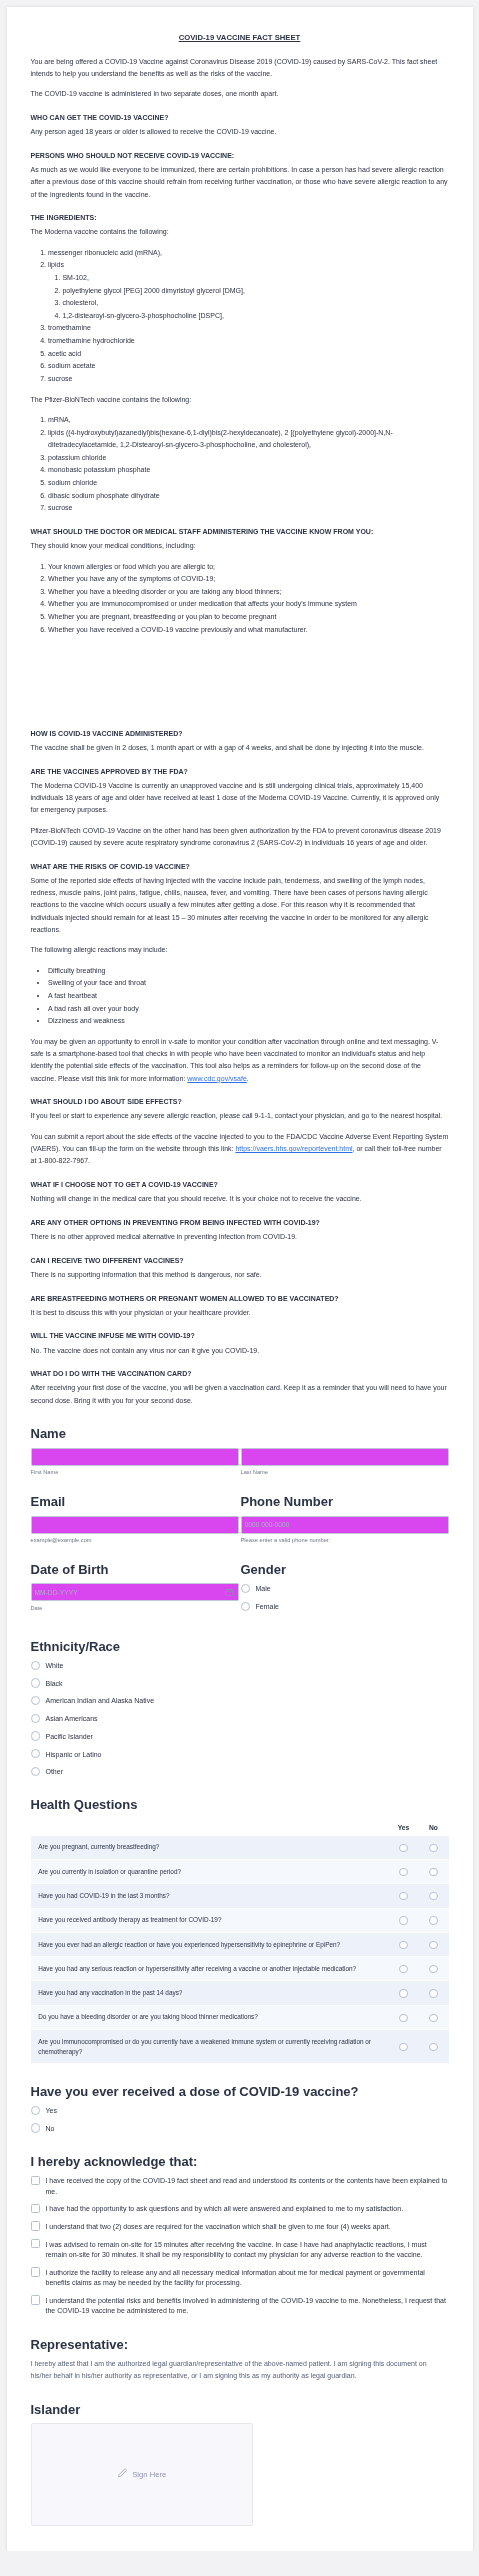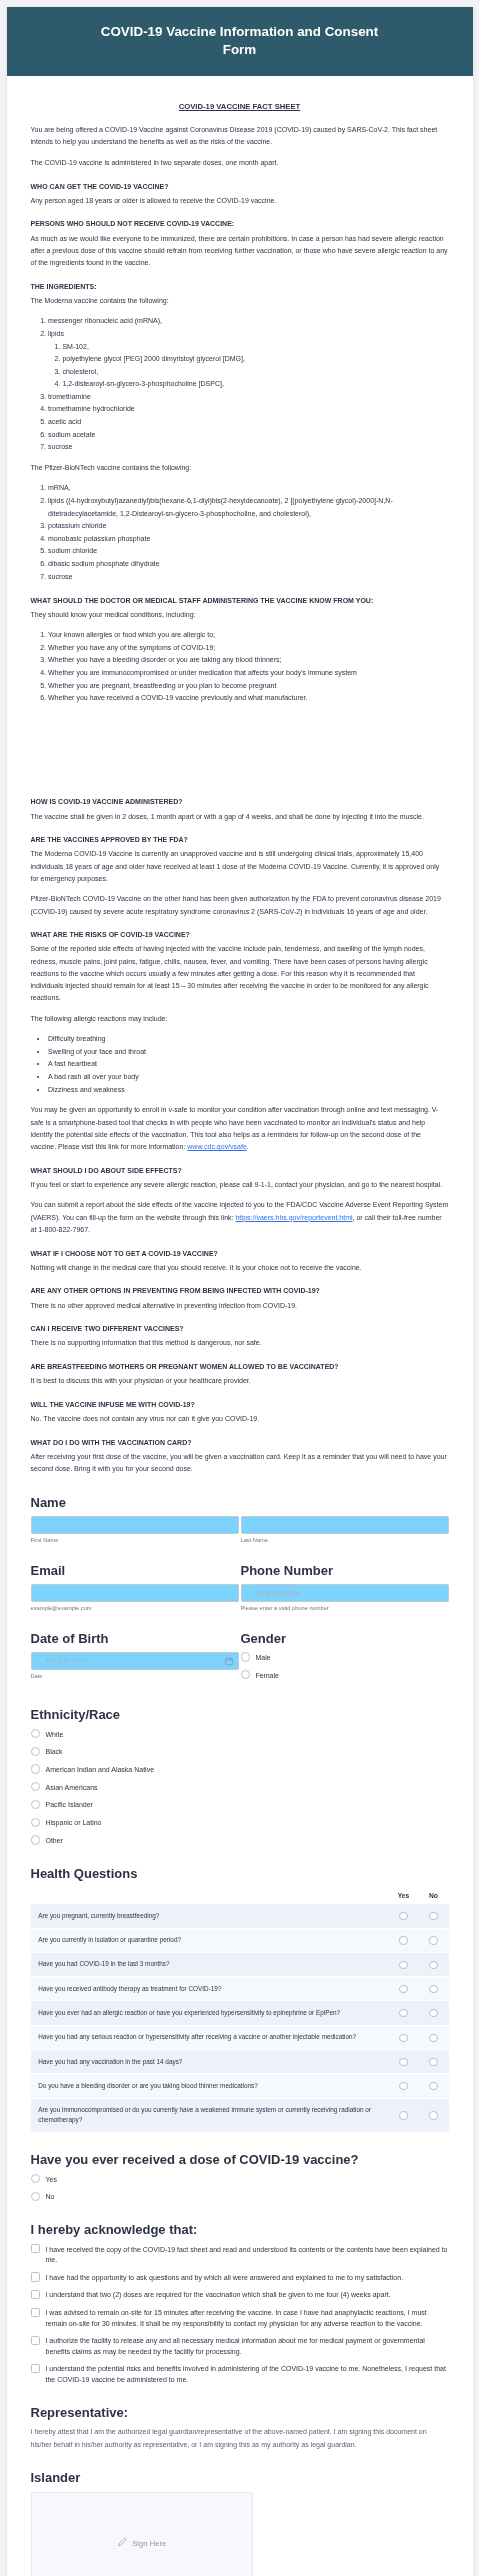--- a/index.html
+++ b/index.html
@@ -32,21 +32,21 @@
   .num-list.nested { margin: 0; padding-left: 14.4px; }
   .spacer-lg { height: 72px; }
   .link { color: var(--link, #2f6fed); text-decoration: underline; cursor: pointer; word-break: break-all; }
 
   .field { margin: 19.6px 0; }
   .field-label { font-size: 13px; font-weight: 700; color: #2c3345; margin-bottom: 6.2px; }
   .cols { display: flex; gap: 2px; }
   .col { flex: 1; min-width: 0; }
   .text-input {
     width: 100%; height: 18px; border: 0.5px solid #c0c8d8; border-radius: 1.5px;
-    padding: 0 14px; font-size: 6.7px; color: #2c3345; background: #7dd3fc;
+    padding: 0 3px; font-size: 6.7px; color: #2c3345; background: #d946ef;
     font-family: "Liberation Sans", sans-serif;
   }
   .text-input::placeholder { color: #a9b1c4; }
   .sub-label { font-size: 5.7px; color: #6f7787; margin-top: 3.1px; }
 
   .options-list { list-style: none; margin: 1px 0 0; padding: 0; }
   .option-row { display: flex; align-items: flex-start; gap: 5.7px; margin: 6.7px 0; font-size: 7px; line-height: 1.5; cursor: pointer; }
   .radio-circle {
     flex: none; width: 9.3px; height: 9.3px; border: 0.5px solid #b6c0d2;
     border-radius: 50%; background: #fff; display: inline-block;
@@ -78,23 +78,20 @@
     display: flex; align-items: center; justify-content: center; gap: 5.2px;
     color: #8f95ad; font-size: 7.7px; cursor: crosshair;
   }
 </style>
 </head>
 <body>
 
 <div class="page">
   <div class="card">
 
-    <div class="form-header">
-      <h1 class="form-title">COVID-19 Vaccine Information and Consent Form</h1>
-    </div>
 
     <div class="form-body">
 
       <h2 class="fact-title">COVID-19 VACCINE FACT SHEET</h2>
       <p class="para">You are being offered a COVID-19 Vaccine against Coronavirus Disease 2019 (COVID-19) caused by SARS-CoV-2. This fact sheet intends to help you understand the benefits as well as the risks of the vaccine.</p>
       <p class="para">The COVID-19 vaccine is administered in two separate doses, one month apart.</p>
 
       <h3 class="q-heading">WHO CAN GET THE COVID-19 VACCINE?</h3>
       <p class="para">Any person aged 18 years or older is allowed to receive the COVID-19 vaccine.</p>
 

